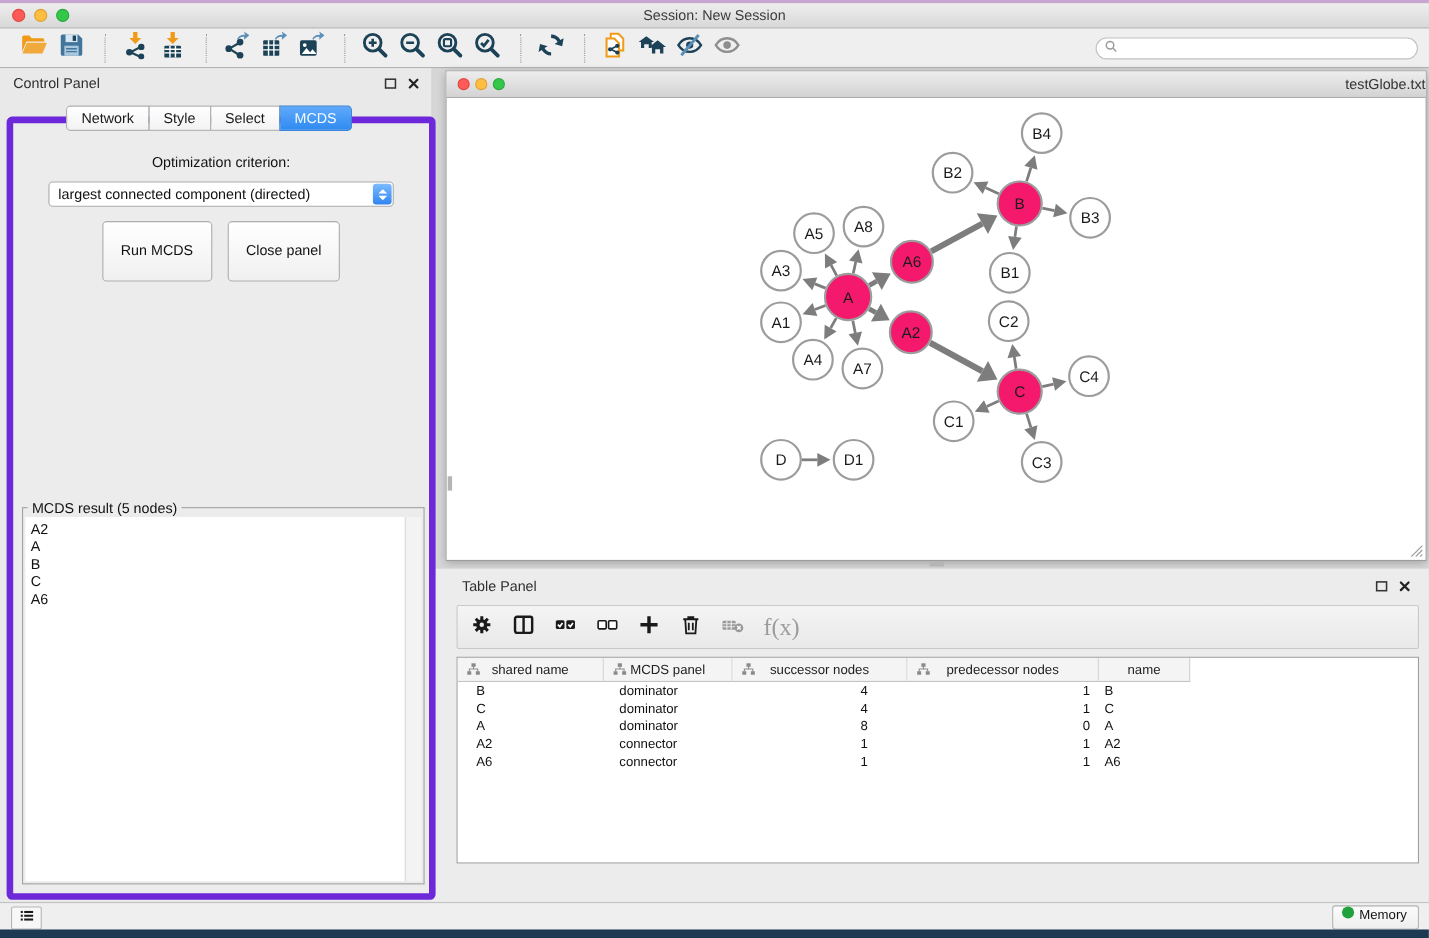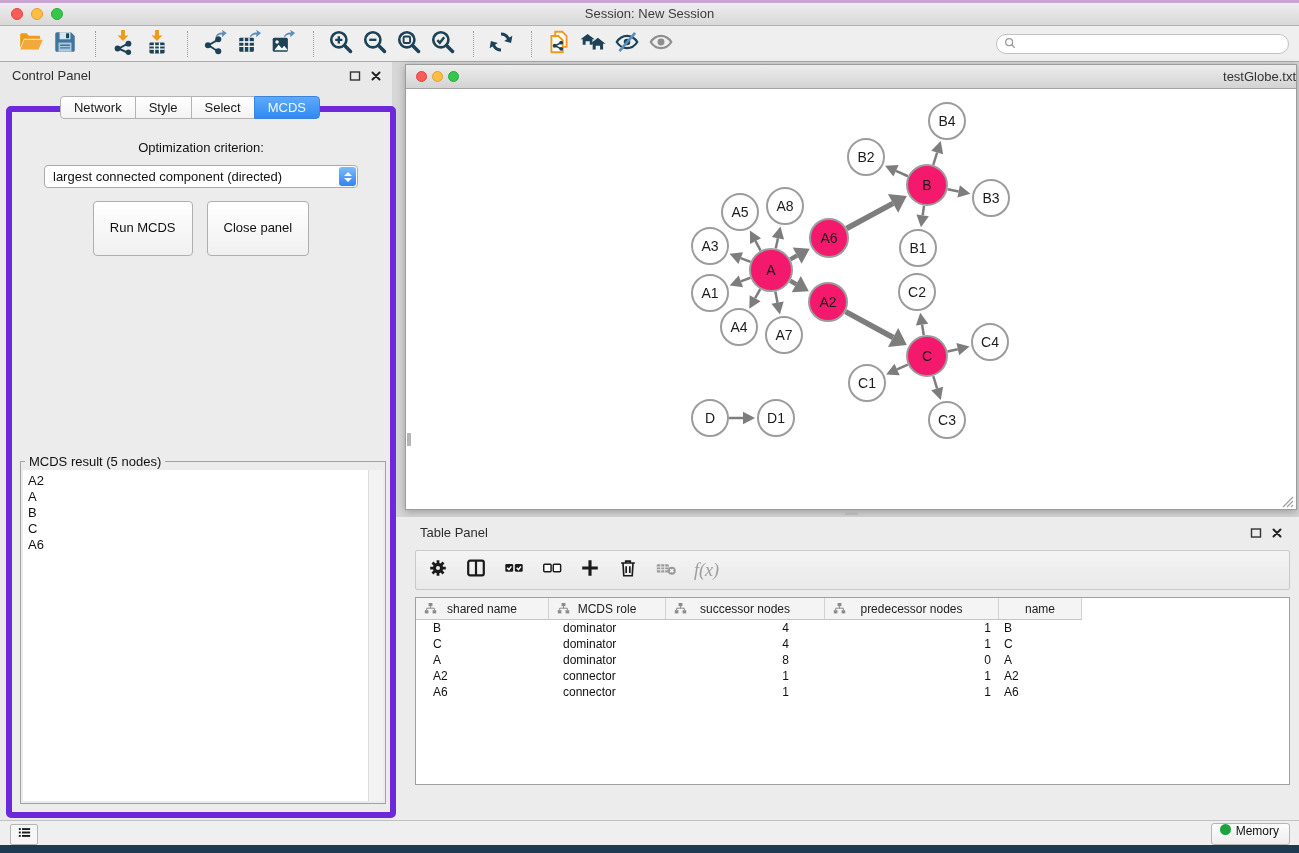--- a/index.html
+++ b/index.html
@@ -82,21 +82,21 @@
 
   
   .table-panel{position:absolute;left:392px;top:517px;width:907px;height:303px;background:#ECECEC}
   .tp-title{position:absolute;left:28px;top:8px;font-size:13px;color:#2E2E2E}
   .table-panel .win-icons{right:16px;top:10px}
   .tp-toolbar{position:absolute;left:23px;top:33px;width:875px;height:40px;box-sizing:border-box;
     background:linear-gradient(#F4F4F4,#E9E9E9);border:1px solid #C9C9C9;border-radius:2px;
     display:flex;align-items:center;padding-left:10px}
   .tp-icon{width:24px;height:24px;margin-right:14px;display:flex;align-items:center;justify-content:center;cursor:pointer}
   .tp-icon svg{width:22px;height:22px}
-  .fx-label{font-family:"Liberation Serif",serif;font-style:italic;font-size:18px;color:#9C9C9C;margin-left:2px;cursor:default}
+  .fx-label{font-family:"Liberation Serif",serif;font-size:22px;color:#9C9C9C;margin-left:2px;cursor:default}
 
   .tp-table{position:absolute;left:23px;top:80px;width:875px;height:188px;background:#fff;
     border:1px solid #A0A0A0;box-sizing:border-box;overflow:hidden}
   .thead{display:flex;height:22px}
   .th{position:relative;display:flex;align-items:center;justify-content:center;background:#F4F4F4;
     border-right:1px solid #D2D2D2;border-bottom:1px solid #C4C4C4;font-size:12px;color:#222;box-sizing:border-box;cursor:pointer}
   .th .col-icon{position:absolute;left:8px;top:4px;width:13px;height:13px}
   .trow{display:flex;height:16px;font-size:12px;color:#111;cursor:pointer}
   .td{box-sizing:border-box;white-space:nowrap;overflow:hidden;line-height:16px}
 
@@ -545,21 +545,21 @@
               </svg></span>
             <span>shared name</span>
           </div>
           <div class="th" style="width: 117px;">
             <span class="col-icon"><svg viewBox="0 0 13 13">
                 <rect x="4.6" y="1" width="3.8" height="3.2" fill="#8A8A8A"></rect>
                 <path d="M6.5 4.2v2M2.7 8.2V6.2h7.6v2" stroke="#8A8A8A" stroke-width="1" fill="none"></path>
                 <rect x="0.8" y="8.2" width="3.6" height="3.2" fill="#8A8A8A"></rect>
                 <rect x="8.6" y="8.2" width="3.6" height="3.2" fill="#8A8A8A"></rect>
               </svg></span>
-            <span>MCDS role</span>
+            <span>MCDS panel</span>
           </div>
           <div class="th" style="width: 159px;">
             <span class="col-icon"><svg viewBox="0 0 13 13">
                 <rect x="4.6" y="1" width="3.8" height="3.2" fill="#8A8A8A"></rect>
                 <path d="M6.5 4.2v2M2.7 8.2V6.2h7.6v2" stroke="#8A8A8A" stroke-width="1" fill="none"></path>
                 <rect x="0.8" y="8.2" width="3.6" height="3.2" fill="#8A8A8A"></rect>
                 <rect x="8.6" y="8.2" width="3.6" height="3.2" fill="#8A8A8A"></rect>
               </svg></span>
             <span>successor nodes</span>
           </div>

